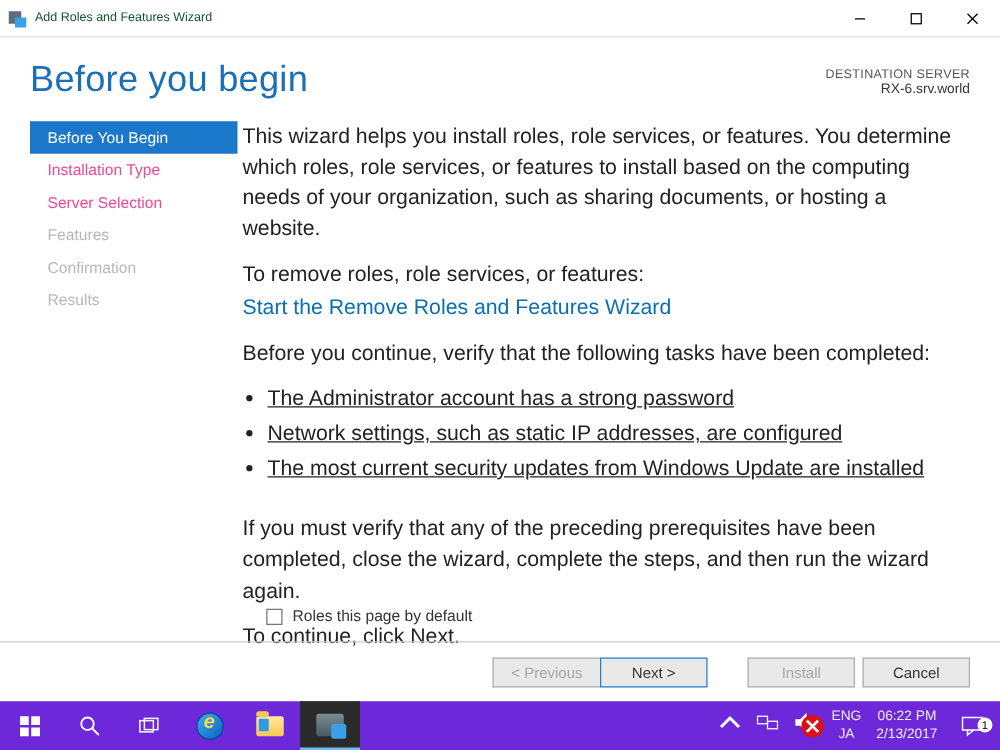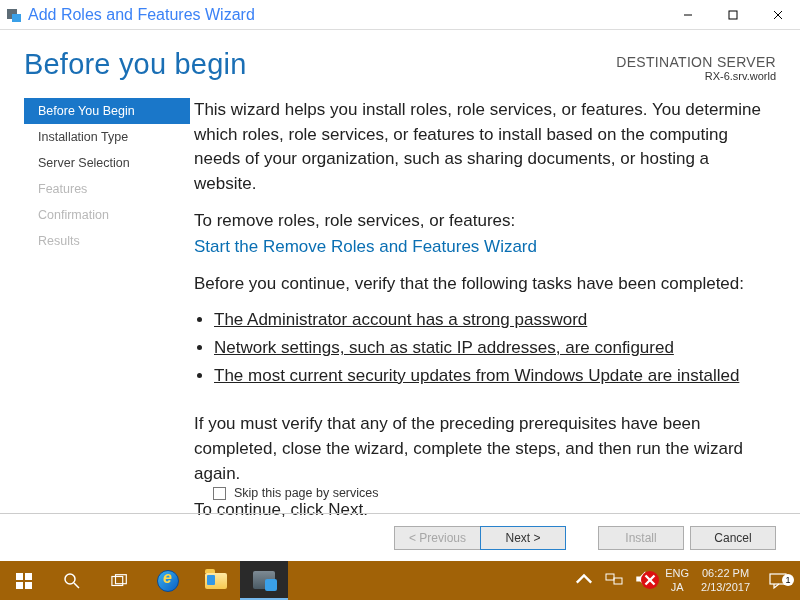--- a/index.html
+++ b/index.html
@@ -1,36 +1,36 @@
 <!DOCTYPE html>
 <html><head>
 <meta charset="utf-8">
 <style>
   * { box-sizing: border-box; margin: 0; padding: 0; font-family: "Segoe UI", Arial, sans-serif; }
   body { width: 800px; height: 600px; overflow: hidden; background: #fff; position: relative; }
 
   
   .titlebar { height: 30px; background: #fff; display: flex; align-items: center; border-bottom: 1px solid #ddd; }
   .titlebar .appicon { width: 16px; height: 16px; margin: 0 6px; }
-  .titlebar .title { font-size: 16px; color: #3b82f6; flex: 1; }
+  .titlebar .title { font-size: 10px; color: #14532d; flex: 1; }
   .winbtns { display: flex; }
   .winbtn { width: 45px; height: 30px; display: flex; align-items: center; justify-content: center; }
   .winbtn svg { width: 10px; height: 10px; }
 
   
   .headerrow { display: flex; padding: 18px 24px 0 24px; }
   .page-title { font-size: 29px; font-weight: 300; color: #1a6fb5; flex: 1; letter-spacing: 0.2px; }
   .dest { text-align: right; padding-top: 6px; }
-  .dest .dest-label { font-size: 14px; color: #555; letter-spacing: 0.3px; }
+  .dest .dest-label { font-size: 10px; color: #555; letter-spacing: 0.3px; }
   .dest .dest-server { font-size: 11px; color: #333; }
 
   
   .body { display: flex; padding: 16px 24px 0 0; }
   .sidebar { width: 190px; padding-left: 24px; }
-  .sidebar-item { font-size: 12.5px; color: #404040; padding: 6px 10px 6px 14px; cursor: default; }
+  .sidebar-item { font-size: 12.5px; color: #ec4899; padding: 6px 10px 6px 14px; cursor: default; }
   .sidebar-item.selected { background: #1a77c9; color: #fff; }
   .sidebar-item.disabled { color: #b8b8b8; }
   .main { flex: 1; font-size: 17px; color: #222; line-height: 1.45; padding-left: 4px;}
   .main p { margin-bottom: 12px; }
   .main .link { color: #0a6fb3; }
   .main ul { list-style: disc; padding-left: 20px; margin-bottom: 24px; text-decoration: underline; }
   .main ul li { margin-bottom: 3px; }
   .removelink-block p:first-child { margin-bottom: 2px; }
 
   
@@ -40,21 +40,21 @@
   
   .buttonbar { position: absolute; left: 0; right: 0; top: 513px; height: 48px; border-top: 1px solid #ccc; display: flex; justify-content: flex-end; align-items: center; padding-right: 24px; gap: 6px; }
   .btn { width: 86px; height: 24px; font-size: 12px; border: 1px solid #adadad; background: #e9e9e9; color: #333; display: flex; align-items: center; justify-content: center; cursor: default; }
   .btn.disabled { color: #a7a7a7; }
   .btn.default { border-color: #2982cc; }
   .btnpair { display: flex; }
   .btnpair .btn:first-child { border-right: none; }
   .gapspacer { width: 20px; }
 
   
-  .taskbar { position: absolute; left: 0; right: 0; bottom: 0; height: 39px; background: #a16207; display: flex; align-items: stretch; color: #fff; }
+  .taskbar { position: absolute; left: 0; right: 0; bottom: 0; height: 39px; background: #6d28d9; display: flex; align-items: stretch; color: #fff; }
   .tbtn { width: 48px; display: flex; align-items: center; justify-content: center; }
   .tbtn.active { background: #2a2a2a; border-bottom: 2px solid #76b9ed; }
   .tray { margin-left: auto; display: flex; align-items: center; font-size: 11px; color: #eee; }
   .tray .seg { padding: 0 6px; text-align: center; line-height: 1.2; }
   .tray .seg.small { font-size: 11px; }
   .tray .notif { width: 44px; display: flex; align-items: center; justify-content: center; position: relative; }
   .tray .notif .badge { position: absolute; bottom: 4px; right: 6px; background: #fff; color: #000; border-radius: 50%; width: 12px; height: 12px; font-size: 9px; display: flex; align-items: center; justify-content: center; }
   .tbtn svg, .tray svg { width: 18px; height: 18px; }
   .ie-circle { width: 22px; height: 22px; border-radius: 50%; background: linear-gradient(135deg,#3bb0ef,#0a60c2); border: 1px solid #074a97; position: relative; }
   .ie-circle::after { content: "e"; position: absolute; top: -2px; left: 5px; color: #ffd94a; font-size: 16px; font-weight: bold; font-style: italic; }
@@ -125,21 +125,21 @@
       <li>Network settings, such as static IP addresses, are configured</li>
       <li>The most current security updates from Windows Update are installed</li>
     </ul>
     <p>If you must verify that any of the preceding prerequisites have been completed, close the wizard, complete the steps, and then run the wizard again.</p>
     <p>To continue, click Next.</p>
   </div>
 </div>
 
 <div class="skiprow">
   <span class="chk"></span>
-  <span>Skip this page by services</span>
+  <span>Roles this page by default</span>
 </div>
 
 <div class="buttonbar">
   <div class="btnpair">
     <div class="btn disabled">&lt; Previous</div>
     <div class="btn default">Next &gt;</div>
   </div>
   <div class="gapspacer"></div>
   <div class="btn disabled">Install</div>
   <div class="btn">Cancel</div>

